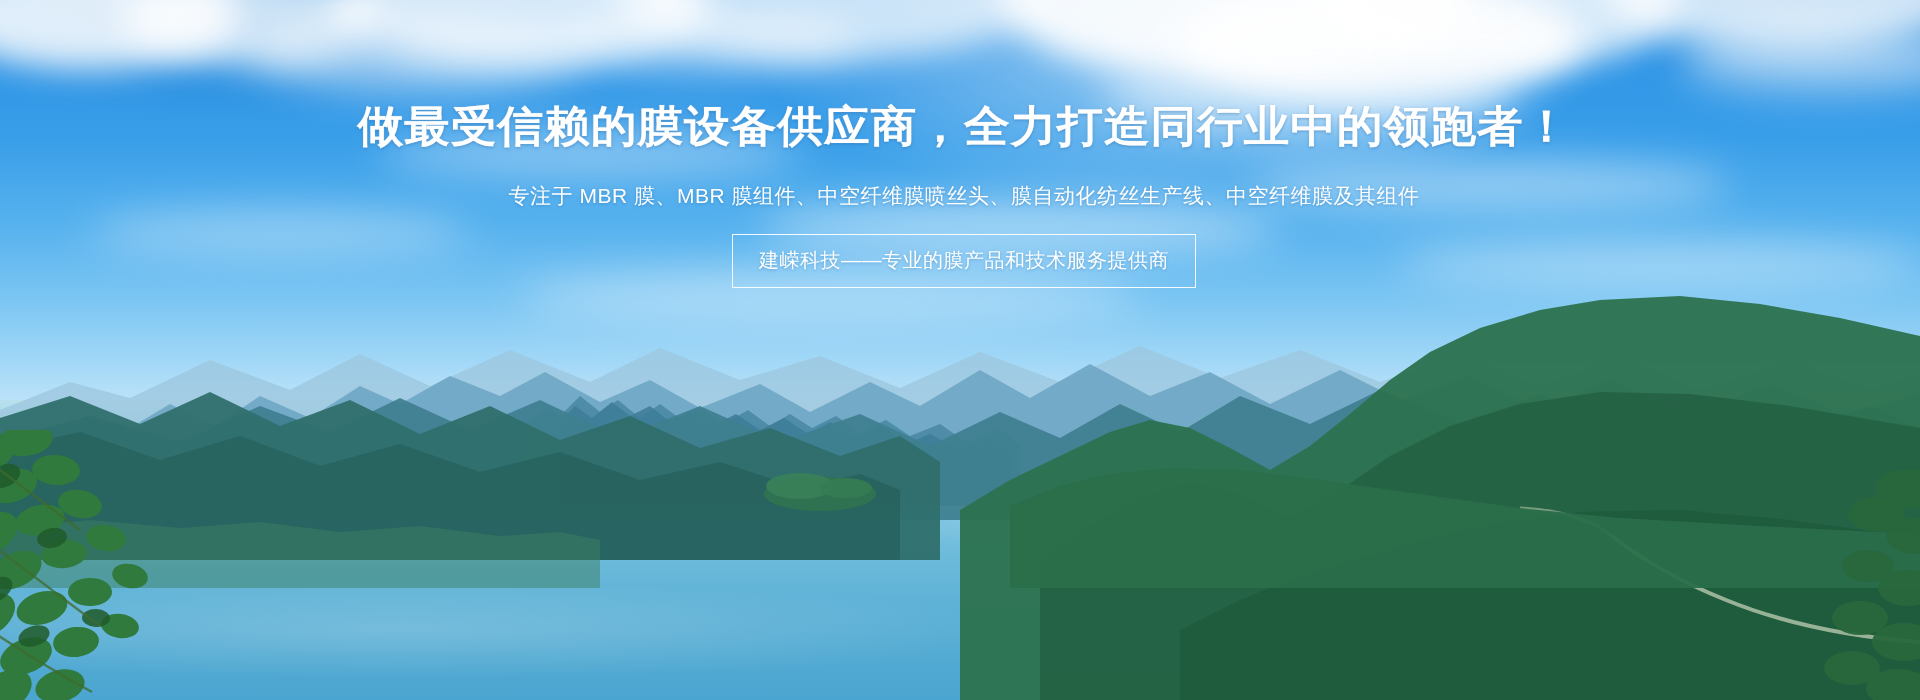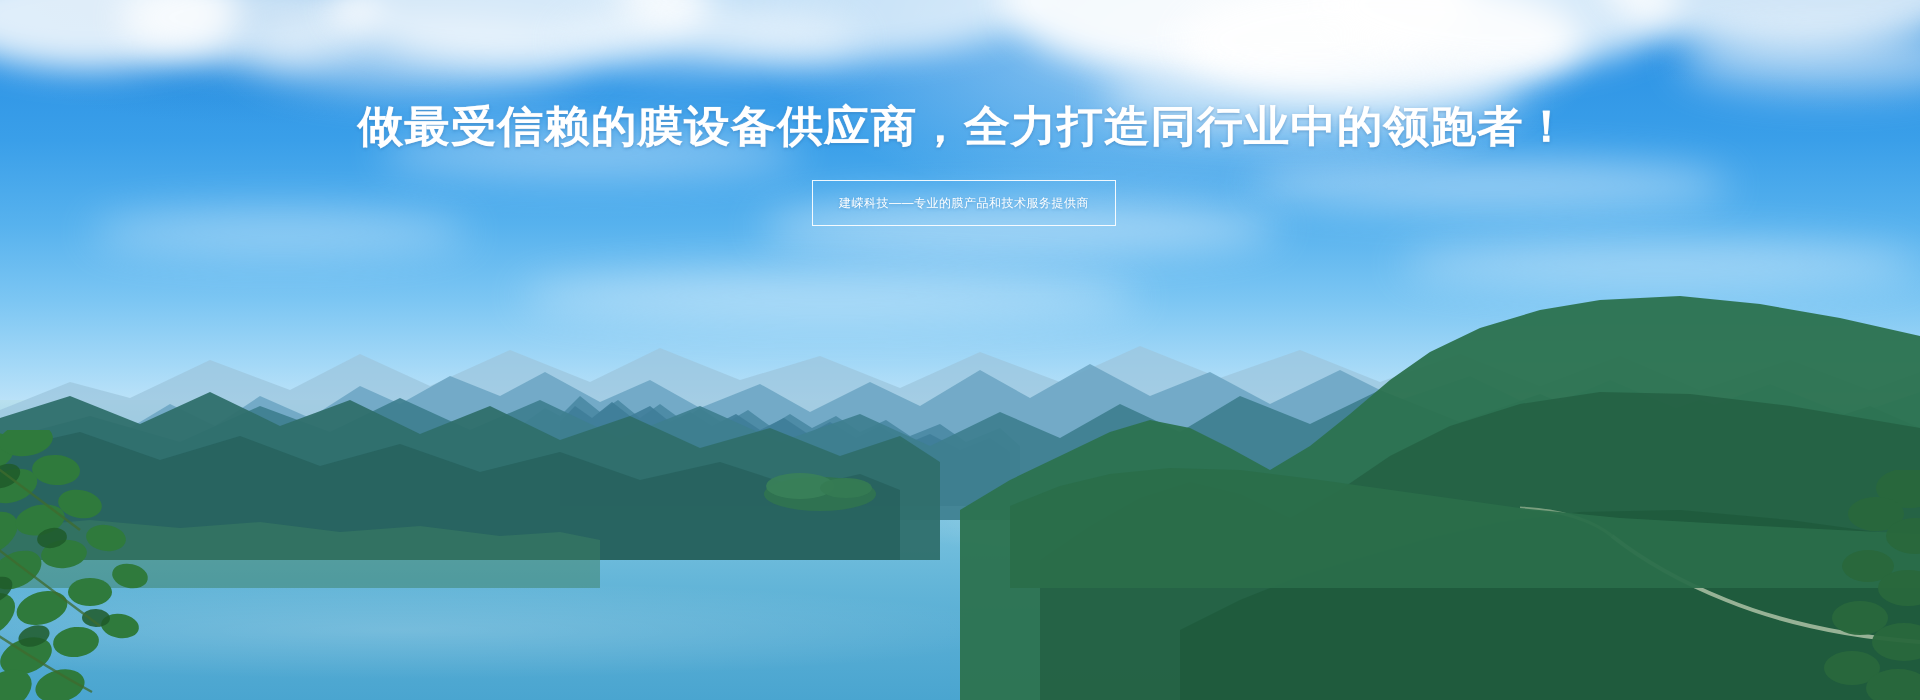--- a/index.html
+++ b/index.html
@@ -87,21 +87,21 @@
     white-space:nowrap;
     text-shadow:0 1px 3px rgba(20,90,160,.35);
   }
   .tagline-box{
     margin-top:24px;
     border:1px solid rgba(255,255,255,.92);
     padding:12px 26px 13px 26px;
     display:inline-block;
   }
   .tagline{
-    font-size:12px;
+    font-size:20px;
     color:#ffffff;
     letter-spacing:.5px;
     white-space:nowrap;
     text-shadow:0 1px 3px rgba(20,90,160,.3);
     margin-top:9px;
   }
 
   
   .foliage{ position:absolute; }
 </style>
@@ -251,19 +251,20 @@
         <ellipse cx="164" cy="172" rx="32" ry="19"></ellipse>
         <ellipse cx="112" cy="198" rx="28" ry="17"></ellipse>
         <ellipse cx="158" cy="218" rx="32" ry="19"></ellipse>
       </g>
     </svg>
   </div>
 
   <div class="content">
     <div class="headline">做最受信赖的膜设备供应商，全力打造同行业中的领跑者！</div>
 
+    <div class="subtitle">专注于 MBR 膜、MBR 膜组件、中空纤维膜喷丝头、膜自动化纺丝生产线、中空纤维膜及其组件</div>
 
     <div class="tagline-box">
       <span class="tagline">建嵘科技——专业的膜产品和技术服务提供商</span>
     </div>
   </div>
 
 </div>
 
 </body></html>

